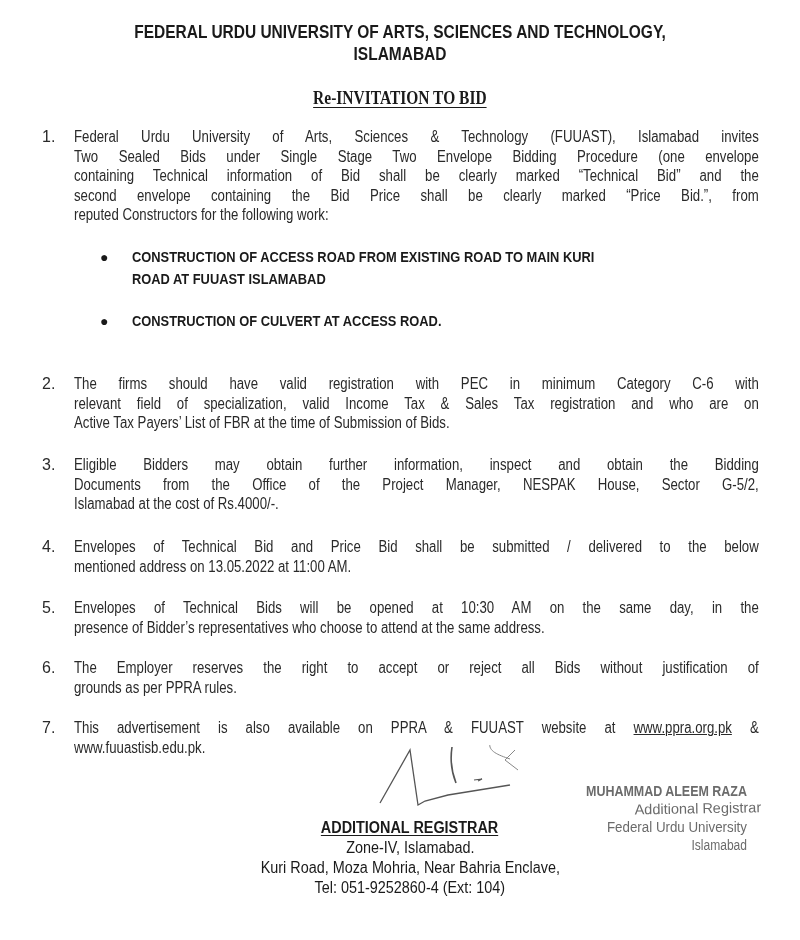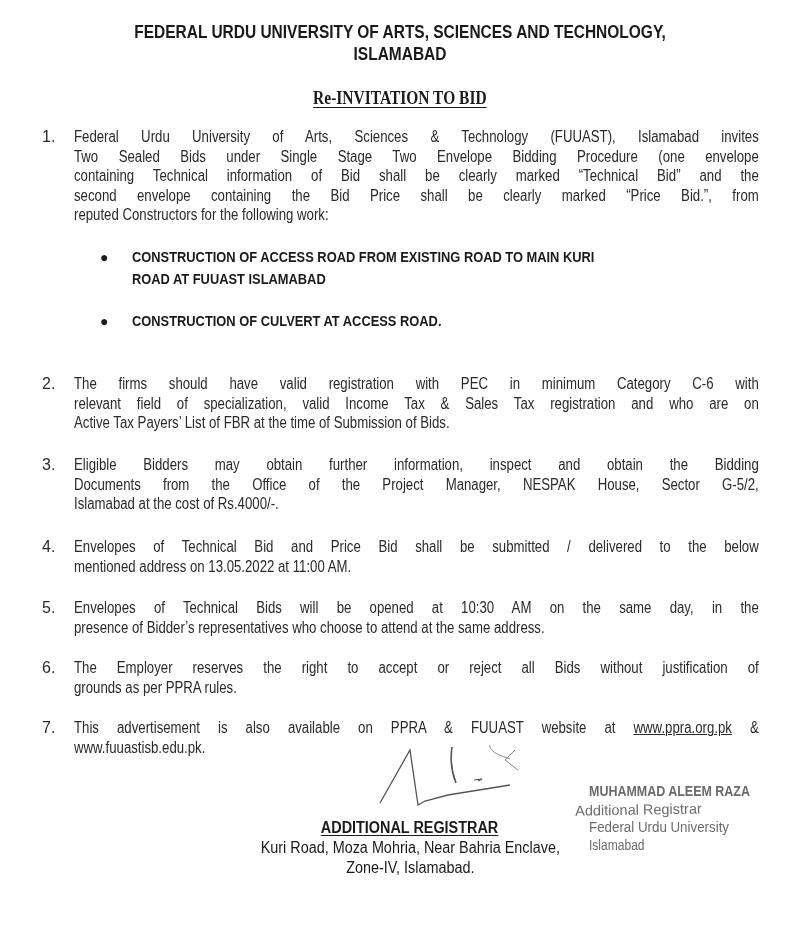--- a/index.html
+++ b/index.html
@@ -108,25 +108,25 @@
     #signature {
       position: absolute;
       left: 370px;
       top: 745px;
       width: 170px;
       height: 80px;
     }
 
     .stamp {
       position: absolute;
-      left: 575px;
+      left: 561px;
       top: 782px;
       width: 200px;
       color: #6b6b6b;
-      text-align: left;
+      text-align: right;
       font-size: 15px;
       line-height: 18px;
       font-weight: bold;
     }
     .stamp .line { display: block; white-space: nowrap; transform: scaleX(0.86); transform-origin: center top; }
     .stamp .s1 { font-size: 14.5px; }
     .stamp .s2 { font-weight: normal; font-size: 14.5px; transform: rotate(-1deg); }
     .stamp .s3 { font-weight: normal; font-size: 15.5px; }
     .stamp .s4 { font-weight: normal; font-size: 14px; }
 
@@ -253,15 +253,16 @@
 
 <div class="stamp">
   <span class="line s1">MUHAMMAD ALEEM RAZA</span>
   <span class="line s2">Additional Registrar</span>
   <span class="line s3">Federal Urdu University</span>
   <span class="line s4">Islamabad</span>
 </div>
 
 <div class="footer">
   <span class="line role"><span class="inner">ADDITIONAL REGISTRAR</span></span>
+  <span class="line"><span class="inner">Zone-IV, Islamabad.</span></span>
   <span class="line"><span class="inner">Kuri Road, Moza Mohria, Near Bahria Enclave,</span></span>
-  <span class="line"><span class="inner">Zone-IV, Islamabad.</span></span>
+  <span class="line"><span class="inner">Tel: 051-9252860-4 (Ext: 104)</span></span>
 </div>
 
 </body></html>

